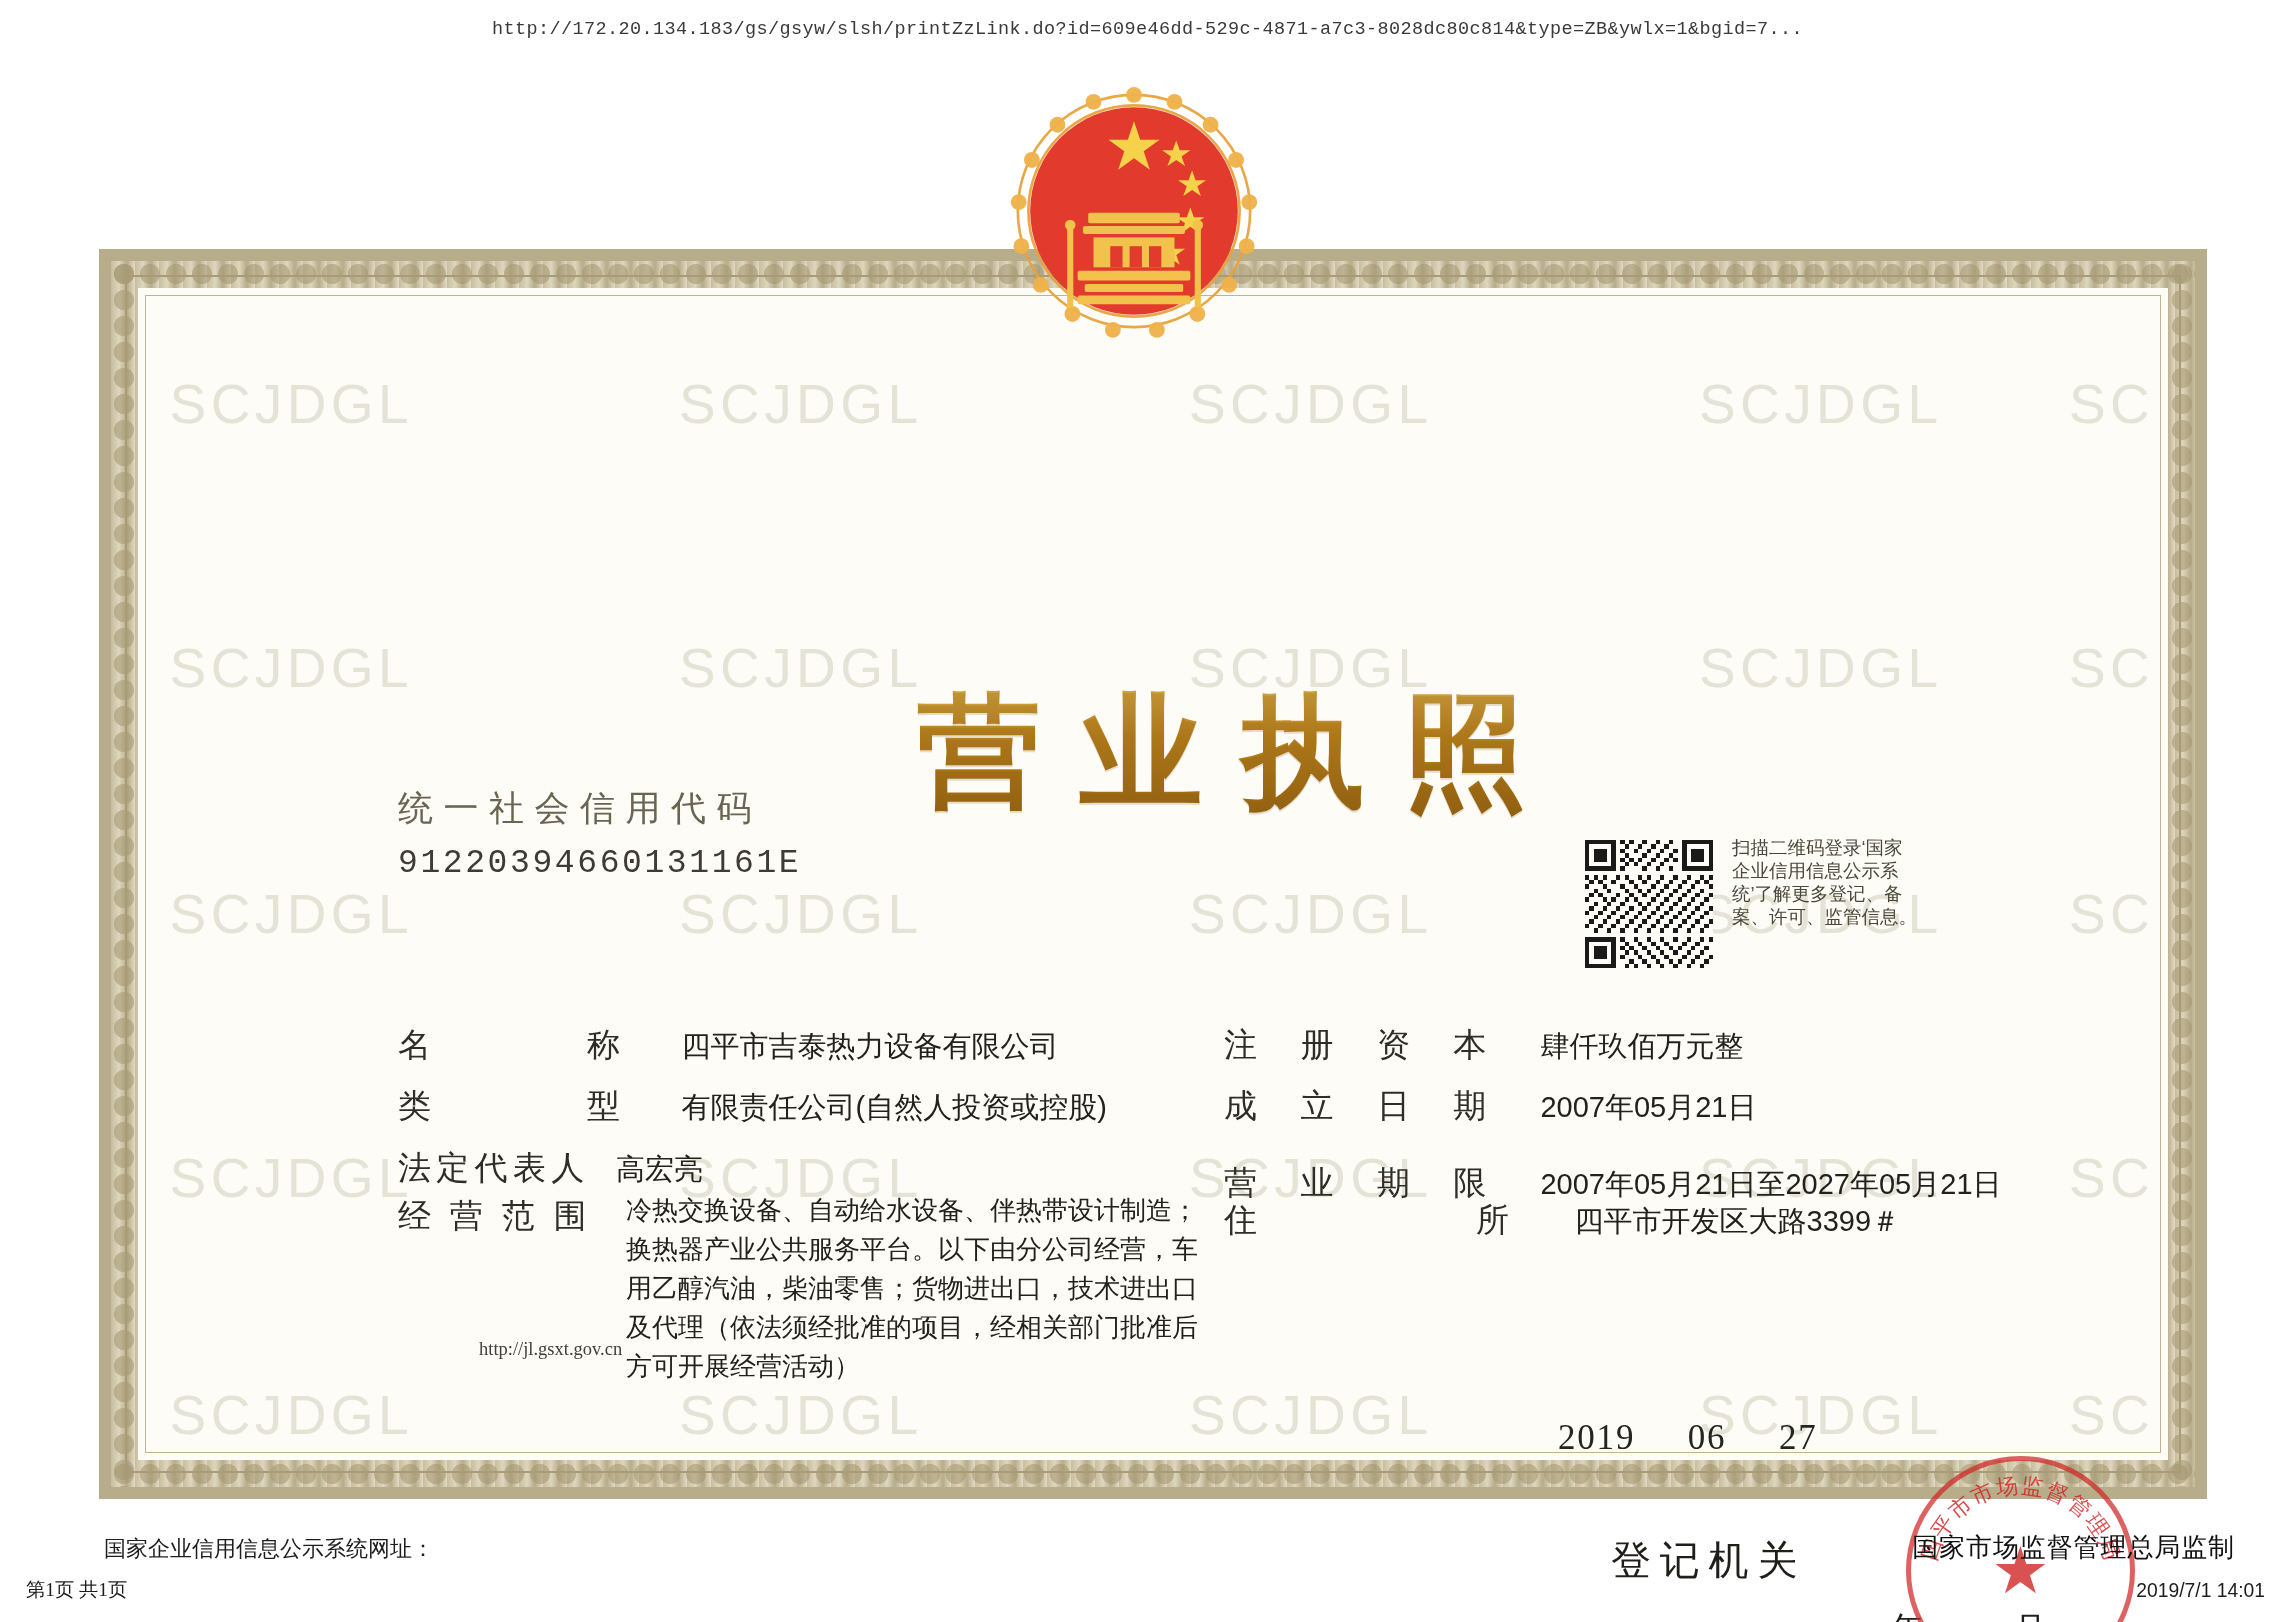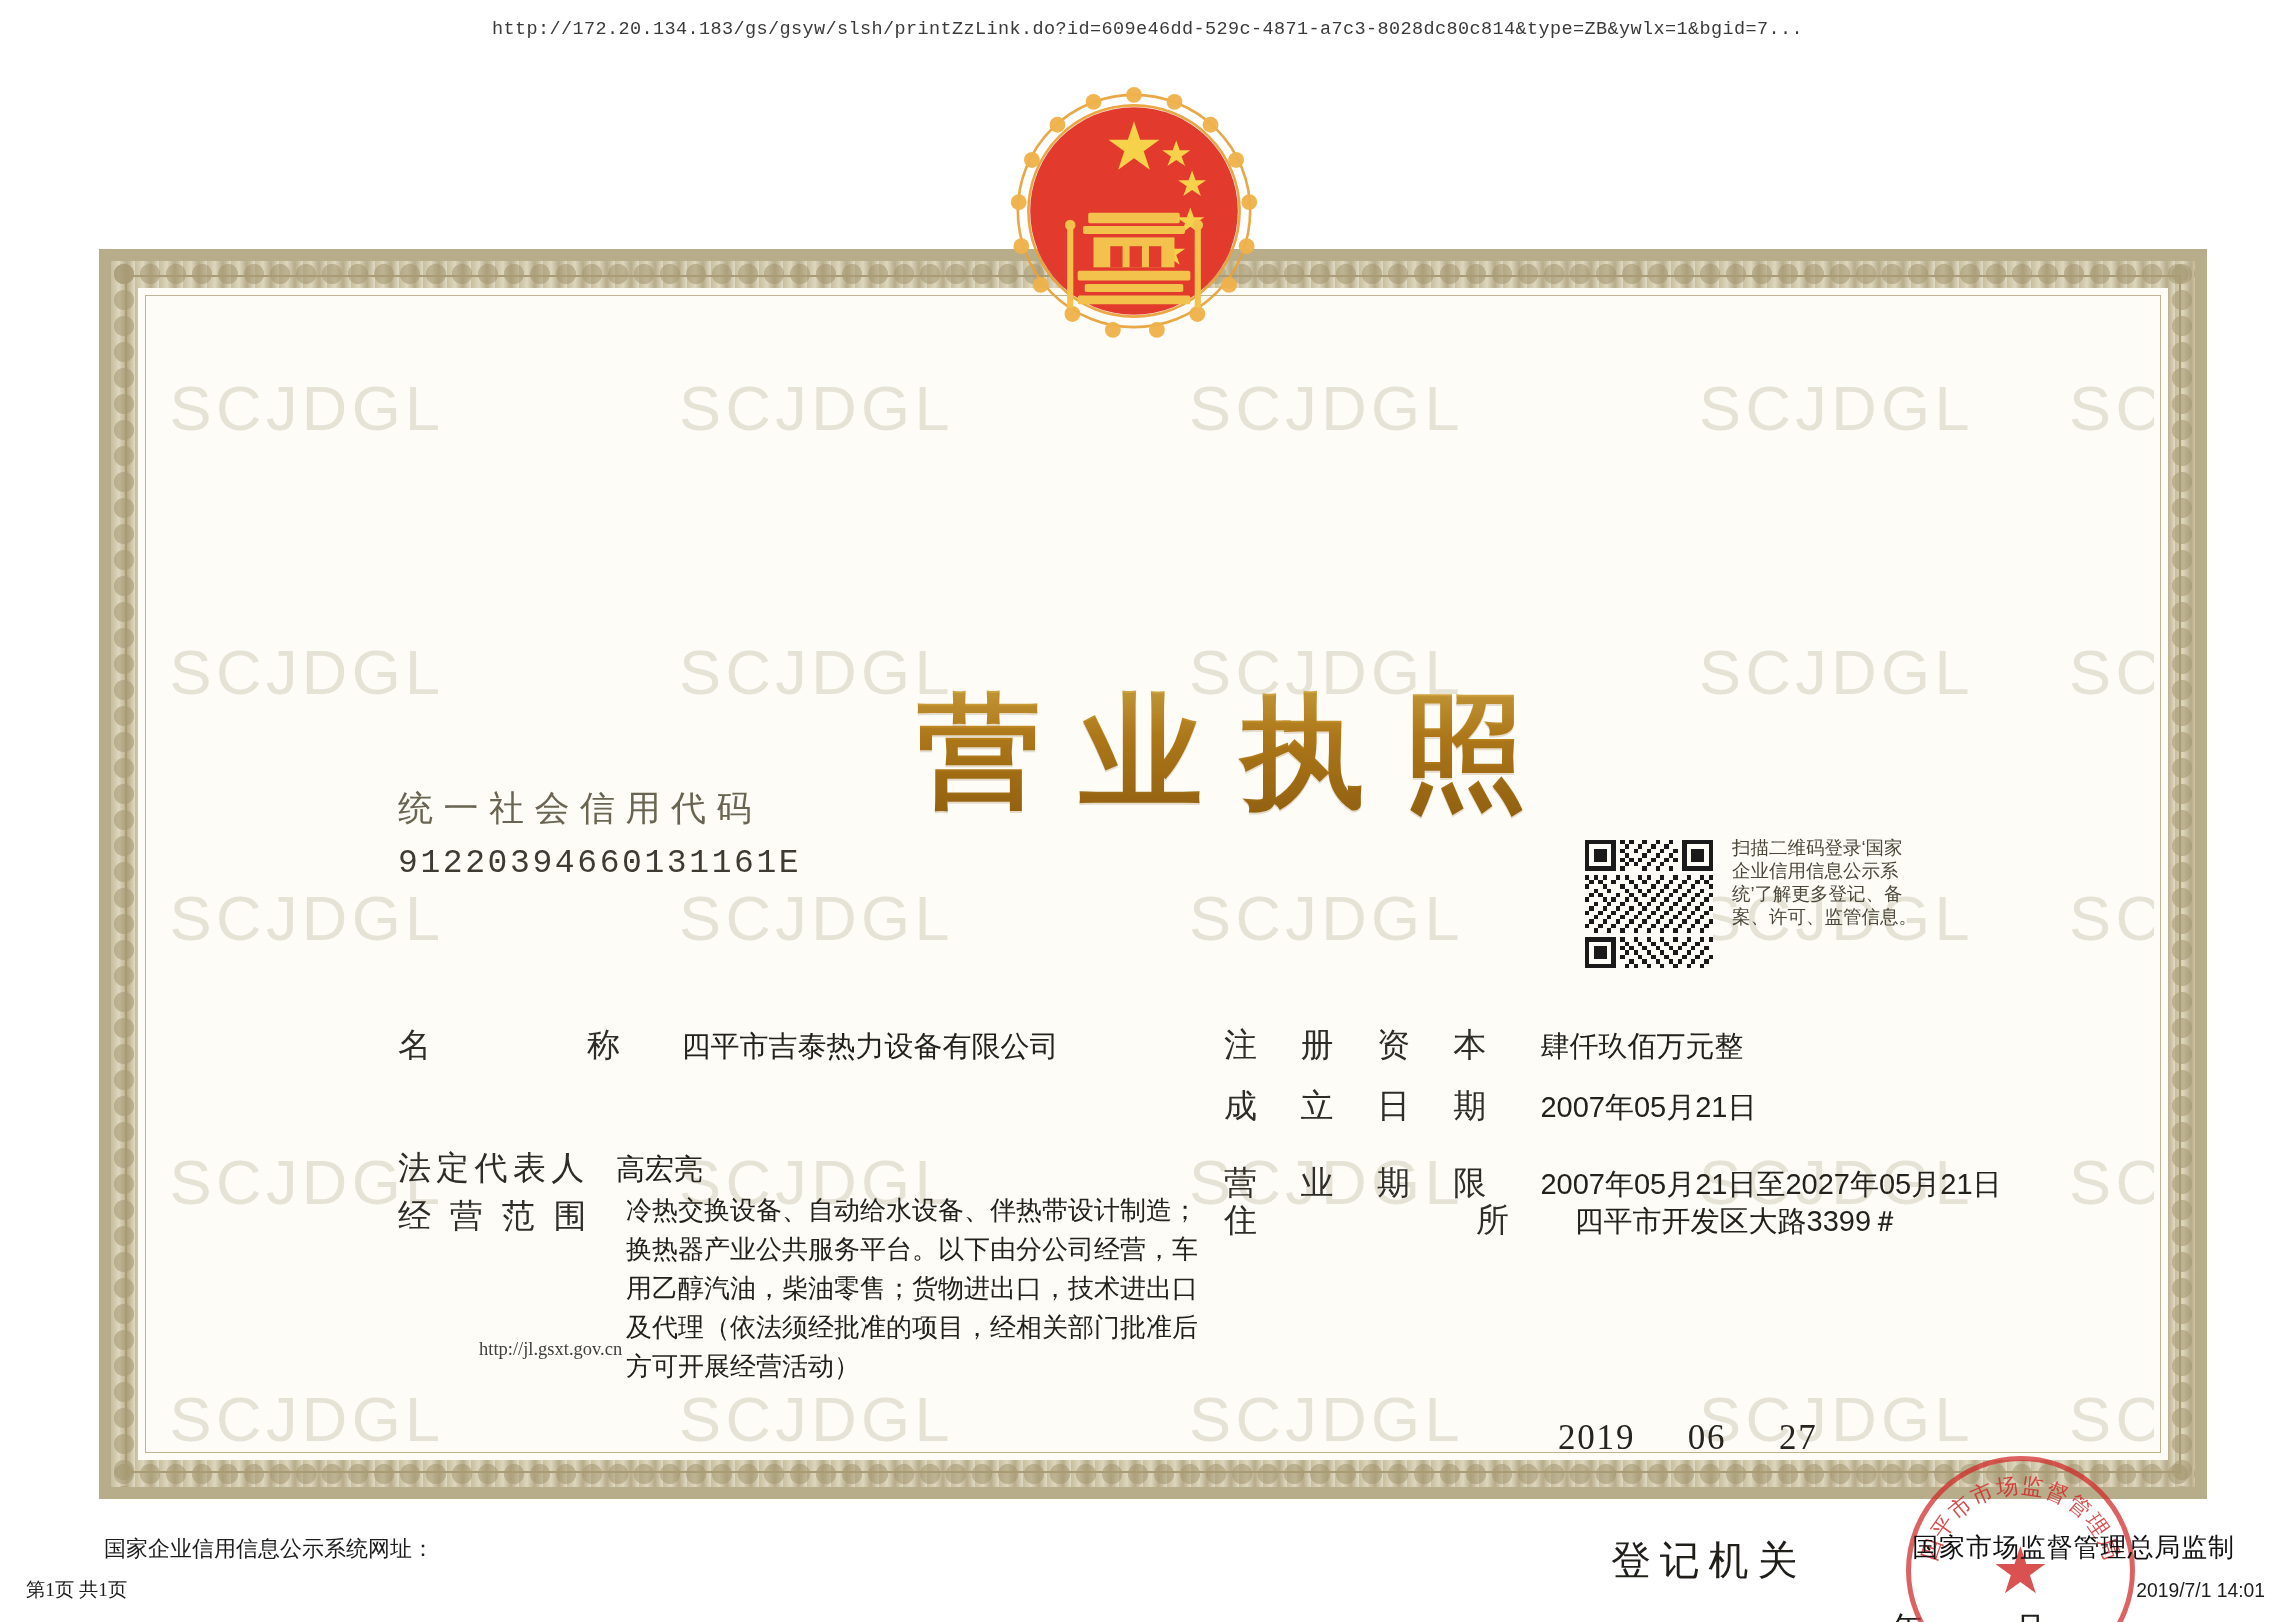--- a/index.html
+++ b/index.html
@@ -125,21 +125,21 @@
   
   .watermarks {
     position: absolute;
     left: 53px; top: 53px; right: 53px; bottom: 53px;
     overflow: hidden;
     pointer-events: none;
   }
   .wm {
     position: absolute;
     font-family: "Liberation Sans", sans-serif;
-    font-size: 63px;
+    font-size: 55px;
     letter-spacing: 4.4px;
     color: rgba(176,166,140,0.30);
     font-weight: 400;
     white-space: nowrap;
   }
 
   
   .emblem-wrap {
     position: absolute;
     left: 1002px;
@@ -613,20 +613,24 @@
       </g>
     </svg>
   </div>
   <div class="qr-note">扫描二维码登录‘国家企业信用信息公示系统’了解更多登记、备案、许可、监管信息。</div>
 
   <div class="field" style="left:299px; top:774px;">
     <span class="f-label sp2">名　　称</span>
     <span class="f-value" style="margin-left:28px;">四平市吉泰热力设备有限公司</span>
   </div>
 
+  <div class="field" style="left:299px; top:835px;">
+    <span class="f-label sp2">类　　型</span>
+    <span class="f-value" style="margin-left:28px;">有限责任公司(自然人投资或控股)</span>
+  </div>
 
   <div class="field" style="left:299px; top:897px;">
     <span class="f-label sp4">法定代表人</span>
     <span class="f-value" style="margin-left:23px;">高宏亮</span>
   </div>
 
   <div class="field" style="left:299px; top:945px;">
     <span class="f-label sp4">经 营 范 围</span>
   </div>
   <div class="scope-value">冷热交换设备、自动给水设备、伴热带设计制造；换热器产业公共服务平台。以下由分公司经营，车用乙醇汽油，柴油零售；货物进出口，技术进出口及代理（依法须经批准的项目，经相关部门批准后方可开展经营活动）</div>

